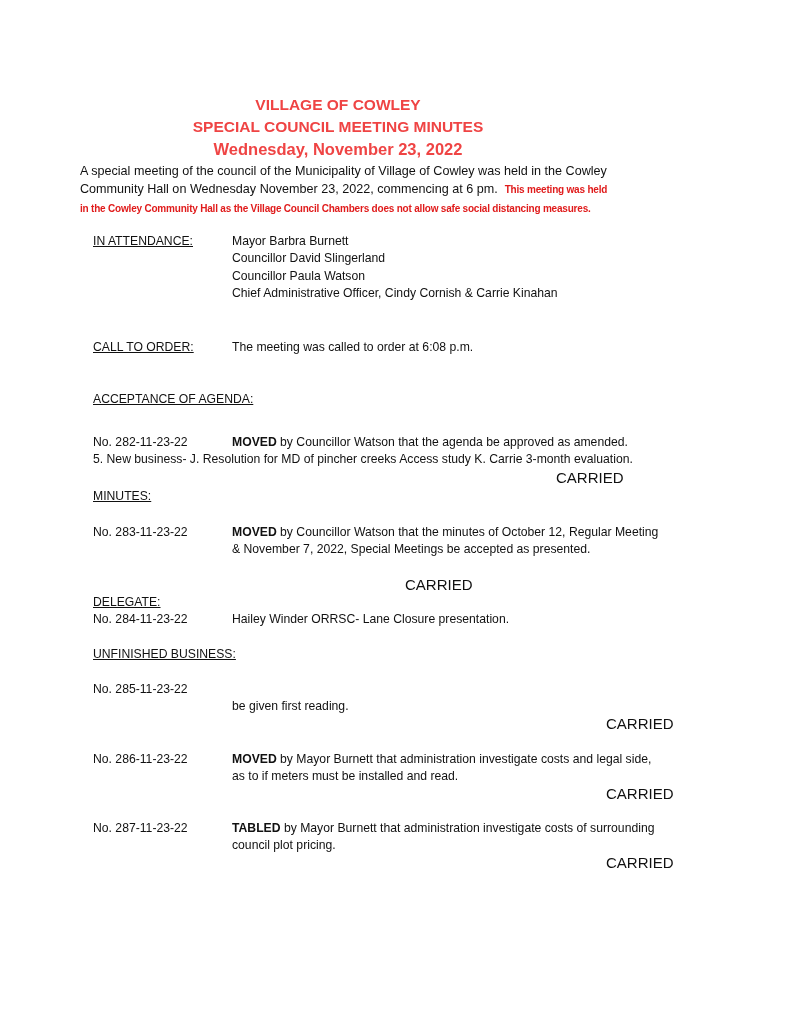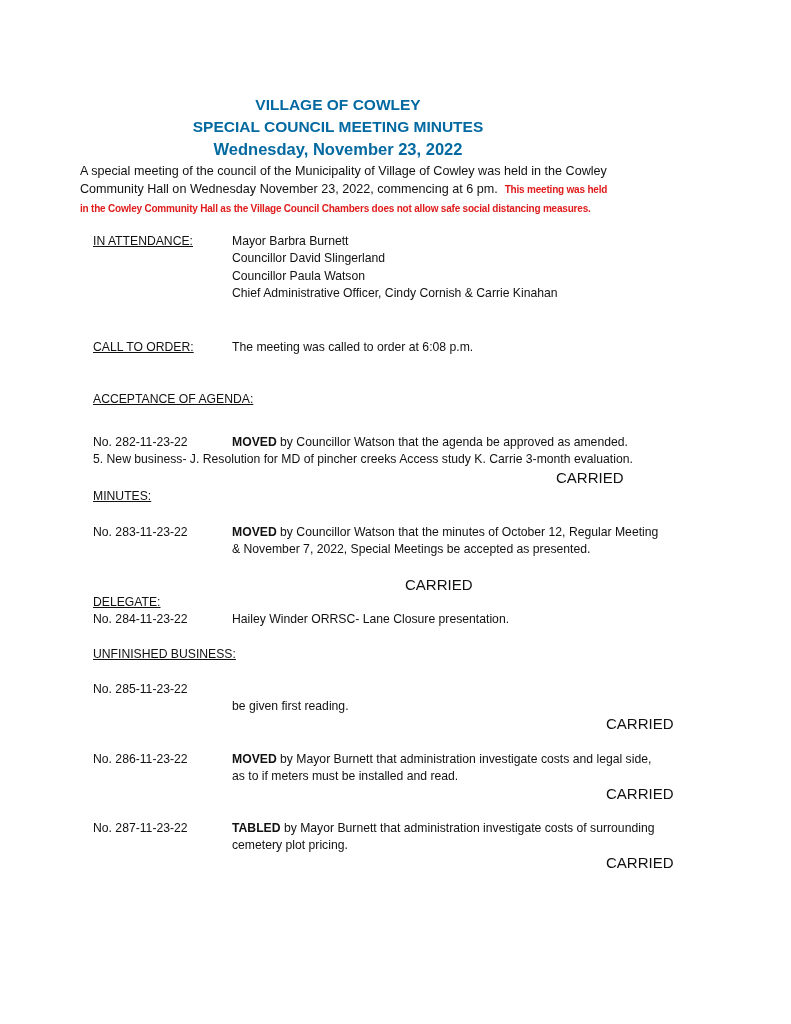--- a/index.html
+++ b/index.html
@@ -1,19 +1,19 @@
 <!DOCTYPE html>
 <html><head>
 <meta charset="utf-8">
 <style>
   html, body { margin: 0; padding: 0; background: #ffffff; }
   body { width: 791px; height: 1024px; position: relative; overflow: hidden;
          font-family: "Liberation Sans", "DejaVu Sans", sans-serif; color: #111; }
   .page { position: absolute; left: 0; top: 0; width: 791px; height: 1024px; }
-  .title { position: absolute; left: 0; width: 676px; text-align: center; font-weight: bold; color: #0369a1; }
+  .title { position: absolute; left: 0; width: 676px; text-align: center; font-weight: bold; color: #ef4444; }
   .t1 { top: 96px; font-size: 15.5px; }
   .t2 { top: 118px; font-size: 15.5px; }
   .t3 { top: 140px; font-size: 16.5px; }
   .intro { position: absolute; left: 80px; width: 640px; top: 162px; text-align: left;
            font-size: 12.6px; line-height: 18px; }
   .red { color: #e01b1b; font-weight: bold; font-size: 10px; letter-spacing: -0.2px; }
   .abs { position: absolute; font-size: 12.2px; line-height: 17px; white-space: nowrap; }
   .heading { text-decoration: underline; }
   .bold { font-weight: bold; }
   .carried { position: absolute; font-size: 15px; text-align: center; }
@@ -65,16 +65,16 @@
   <div class="abs" style="left:232px; top:698px;">be given first reading.</div>
   <div class="carried" style="left:606px; top:715px;">CARRIED</div>
 
   <div class="abs" style="left:93px; top:751px;">No. 286-11-23-22</div>
   <div class="abs" style="left:232px; top:751px;"><span class="bold">MOVED</span><span> by Mayor Burnett that administration investigate costs and legal side,</span></div>
   <div class="abs" style="left:232px; top:768px;">as to if meters must be installed and read.</div>
   <div class="carried" style="left:606px; top:785px;">CARRIED</div>
 
   <div class="abs" style="left:93px; top:820px;">No. 287-11-23-22</div>
   <div class="abs" style="left:232px; top:820px;"><span class="bold">TABLED</span><span> by Mayor Burnett that administration investigate costs of surrounding</span></div>
-  <div class="abs" style="left:232px; top:837px;">cemetery plot pricing.</div>
+  <div class="abs" style="left:232px; top:837px;">council plot pricing.</div>
   <div class="carried" style="left:606px; top:854px;">CARRIED</div>
 
 </div>
 
 </body></html>

